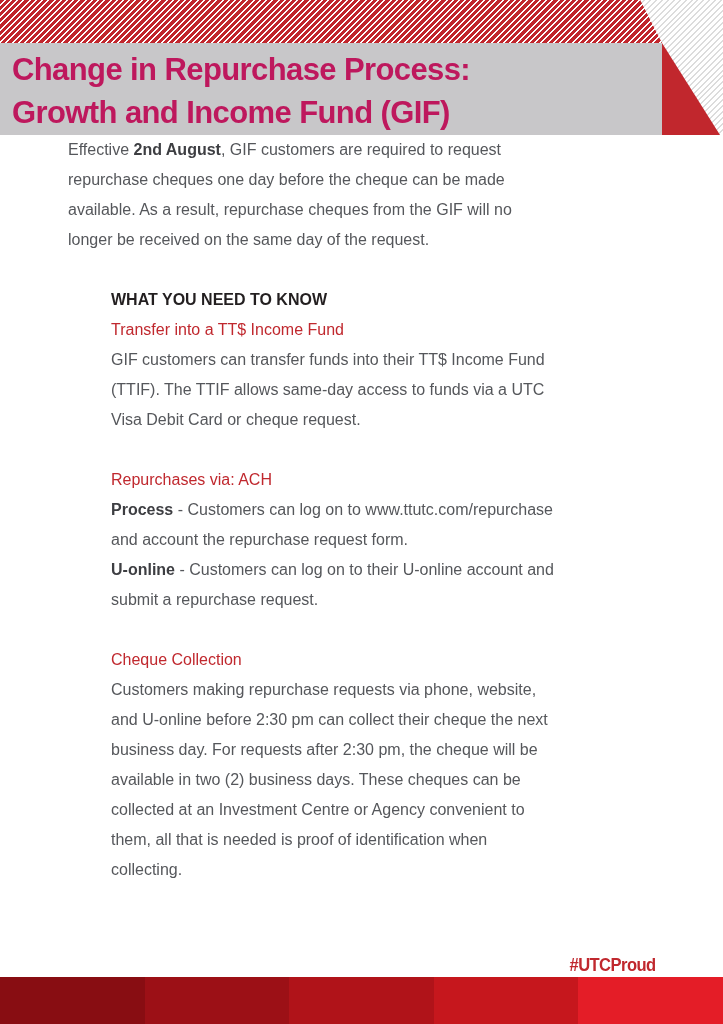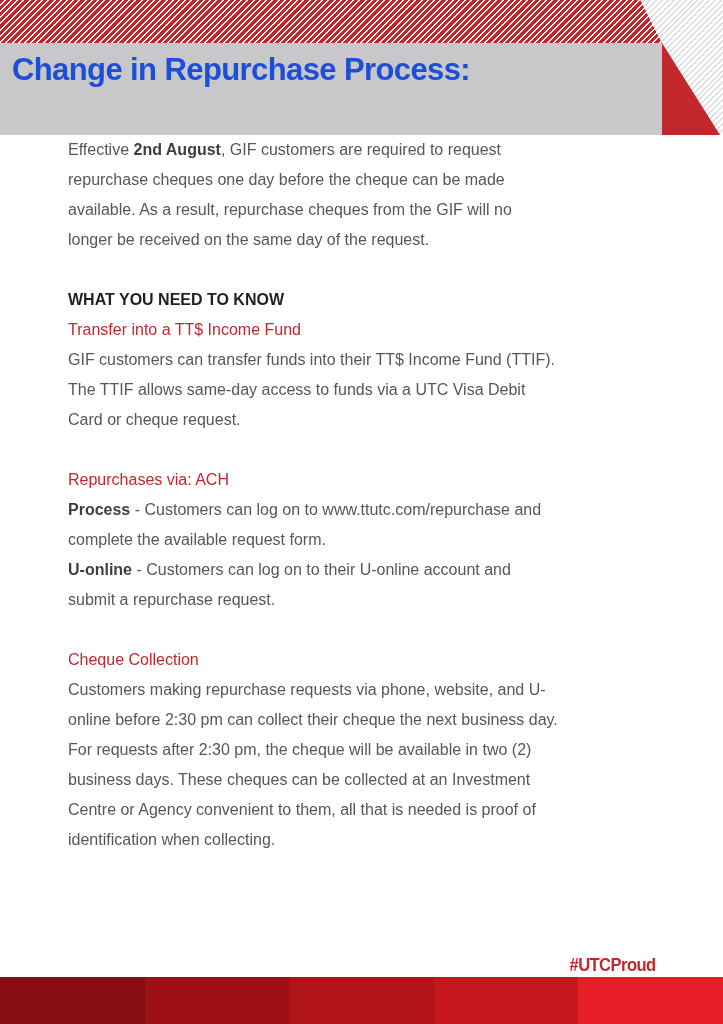--- a/index.html
+++ b/index.html
@@ -21,37 +21,37 @@
     background:repeating-linear-gradient(135deg,#c1272d 0px,#c1272d 3px,#ffffff 3px,#ffffff 4.4px);
     clip-path:polygon(0 0, 96.7% 0, 100% 100%, 0 100%);
   }
   .gray-band {
     position:absolute; top:43px; left:0; width:662px; height:92px;
     background:#c8c7c9;
   }
   .title {
     margin:0; padding:5px 0 0 12px;
     font-size:31px; line-height:43px; font-weight:bold;
-    letter-spacing:-0.6px; color:#1d4ed8;
+    letter-spacing:-0.6px; color:#be185d;
   }
   .title-line { display:block; white-space:nowrap; }
   .red-triangle {
     position:absolute; top:43px; left:662px; width:58px; height:92px;
     background:#c1272d;
     clip-path:polygon(0 0, 100% 100%, 0 100%);
   }
   
   .content {
     position:absolute; top:135px; left:0; width:625px;
     padding:0 66px 0 68px; box-sizing:border-box;
     color:#55575b; font-size:16px; line-height:30px;
   }
   .content p { margin:0; }
   .intro { margin-top:23px; }
-  .block { margin-top:30px; }
+  .block { margin-top:30px;margin-left:43px; }
   .black-head { color:#231f20; font-weight:bold; }
   .red-head { color:#c0282e; font-weight:normal; }
   strong { color:#3d3e42; font-weight:bold; }
   
   .hashtag {
     position:absolute; top:953px; right:67px;
     color:#c0282e; font-weight:bold; font-size:18px;
     letter-spacing:-0.6px; transform:scaleX(0.92); transform-origin:right center;
     line-height:24px;
   }
@@ -65,38 +65,39 @@
 <body>
 
 <div class="page">
 
   <header class="header">
     <div class="hatch-white"></div>
     <div class="hatch-red"></div>
     <div class="gray-band">
       <h1 class="title">
         <span class="title-line">Change in Repurchase Process:</span>
+        <span class="title-line">Growth and Income Fund (GIF)</span>
       </h1>
     </div>
     <div class="red-triangle"></div>
   </header>
 
   <main class="content">
 
     <p class="intro"><span>Effective </span><strong>2nd August</strong><span>, GIF customers are required to request repurchase cheques one day before the cheque can be made available. As a result, repurchase cheques from the GIF will no longer be received on the same day of the request.</span></p>
 
     <div class="block">
       <p class="black-head">WHAT YOU NEED TO KNOW</p>
       <p class="red-head">Transfer into a TT$ Income Fund</p>
       <p>GIF customers can transfer funds into their TT$ Income Fund (TTIF). The TTIF allows same-day access to funds via a UTC Visa Debit Card or cheque request.</p>
     </div>
 
     <div class="block">
       <p class="red-head">Repurchases via: ACH</p>
-      <p><strong>Process</strong><span> - Customers can log on to www.ttutc.com/repurchase and complete the available request form.</span></p>
+      <p><strong>Process</strong><span> - Customers can log on to www.ttutc.com/repurchase and account the repurchase request form.</span></p>
       <p><strong>U-online</strong><span> - Customers can log on to their U-online account and submit a repurchase request.</span></p>
     </div>
 
     <div class="block">
       <p class="red-head">Cheque Collection</p>
       <p>Customers making repurchase requests via phone, website, and U-online before 2:30 pm can collect their cheque the next business day. For requests after 2:30 pm, the cheque will be available in two (2) business days. These cheques can be collected at an Investment Centre or Agency convenient to them, all that is needed is proof of identification when collecting.</p>
     </div>
 
   </main>
 

